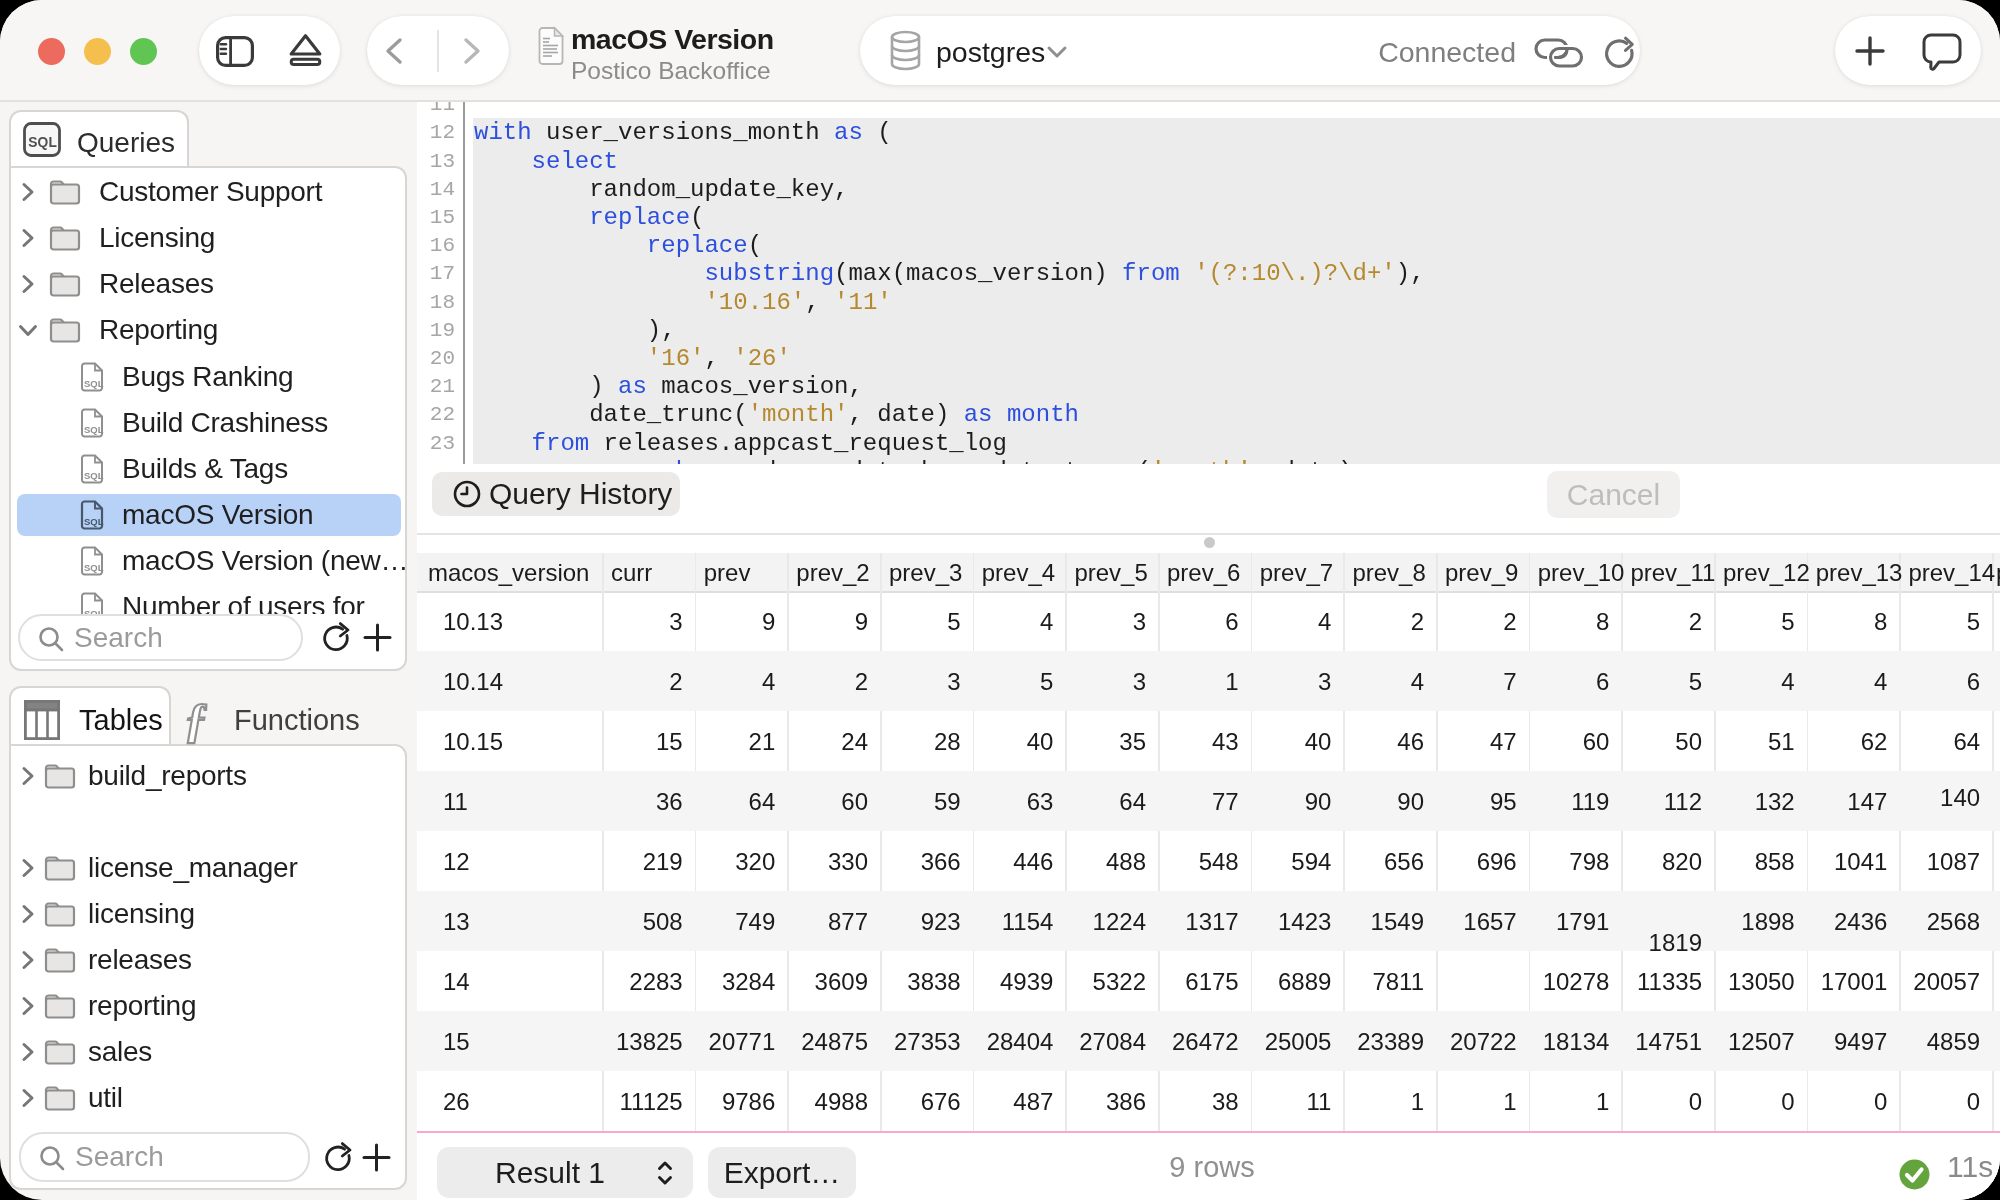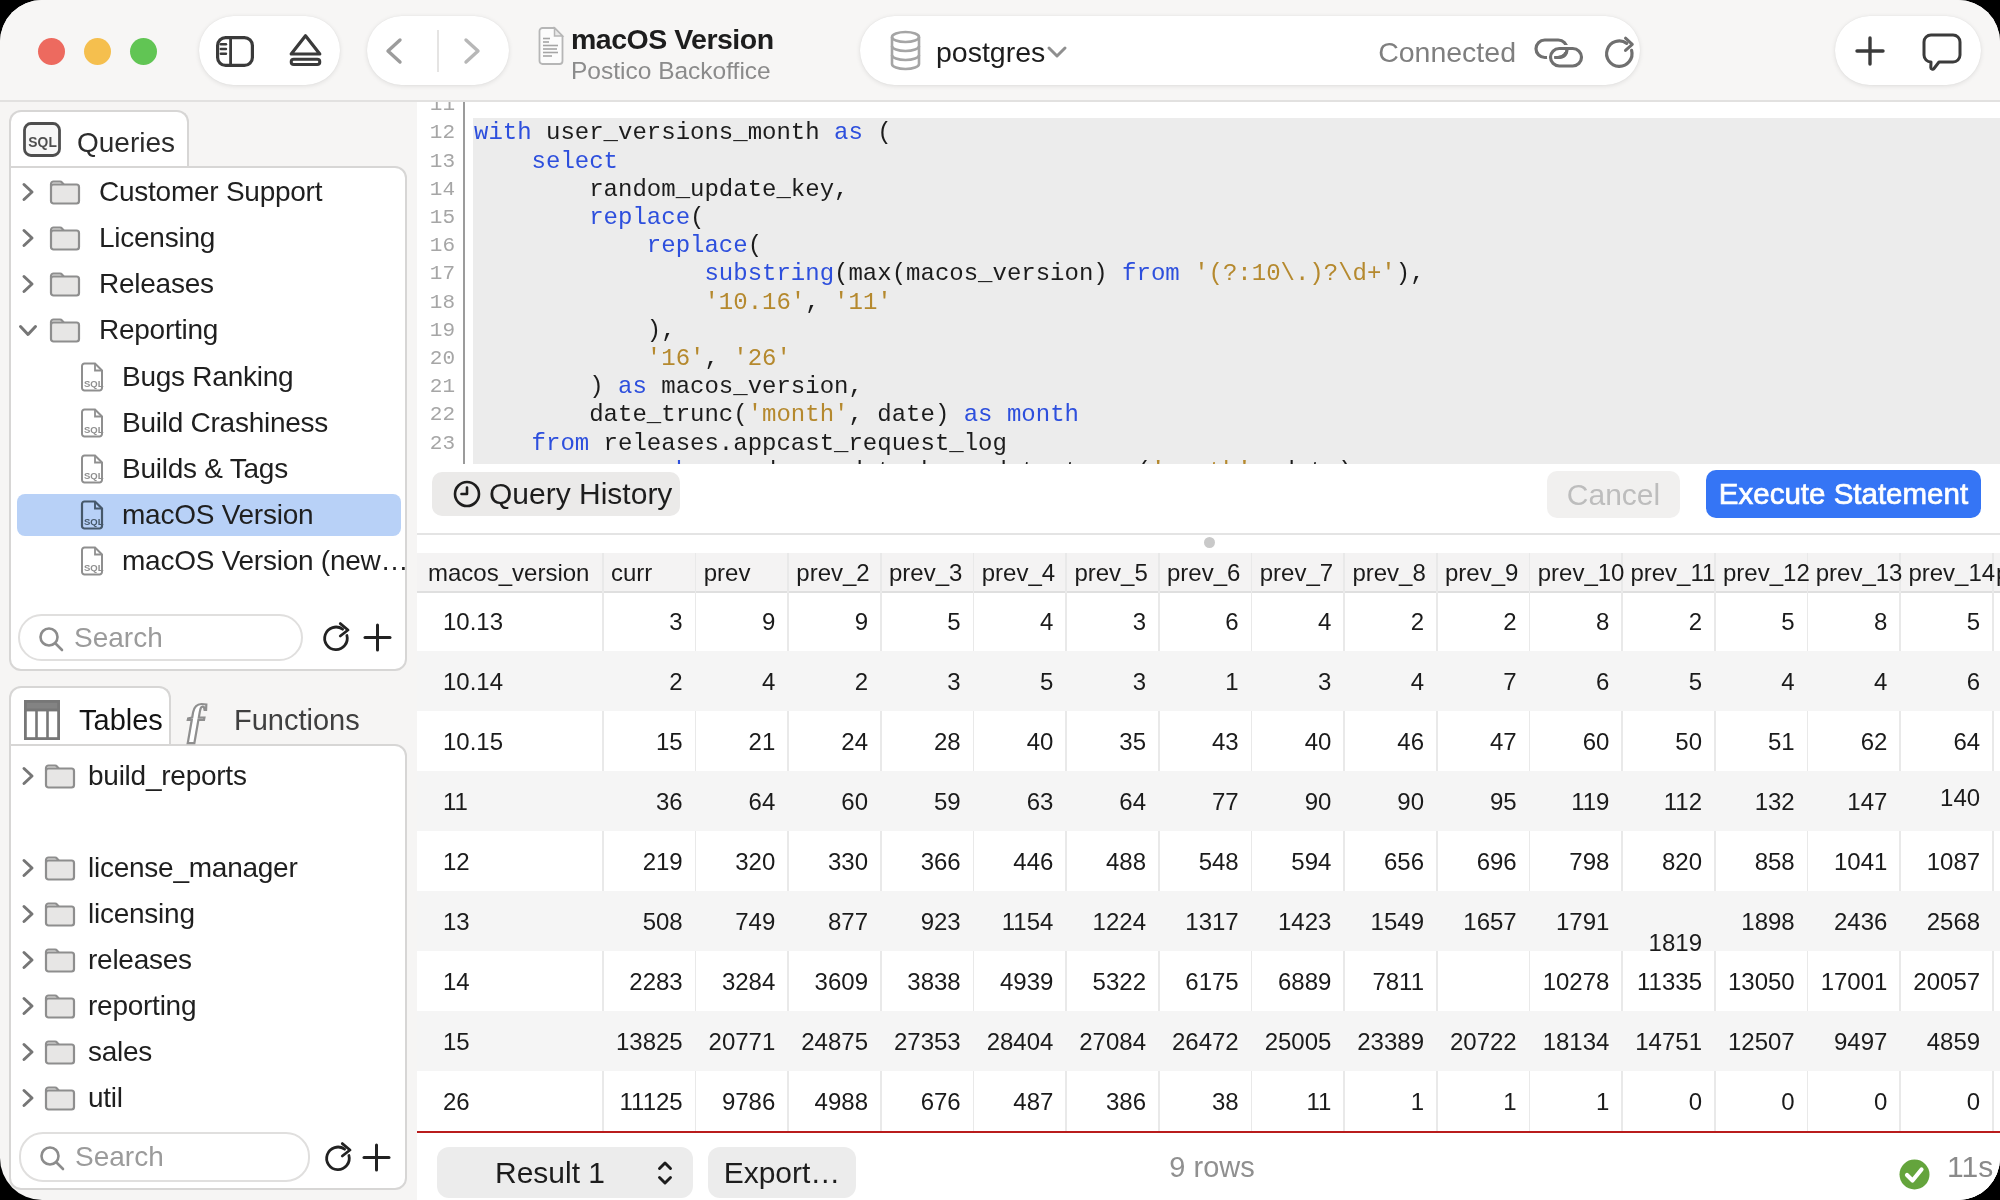--- a/index.html
+++ b/index.html
@@ -213,20 +213,26 @@
         <svg class="chev" style="left:71px;" width="24" height="30" viewBox="0 0 24 30">
           <use href="#sqlfile2"></use>
         </svg>
         <div class="lbl" style="left:113px;">macOS Version</div>
       </div>
     <div class="trow" style="top:370px;">
         <svg class="chev" style="left:71px;" width="24" height="30" viewBox="0 0 24 30">
           <use href="#sqlfile"></use>
         </svg>
         <div class="lbl" style="left:113px;">macOS Version (new…</div>
+      </div>
+    <div class="trow" style="top:416px;">
+        <svg class="chev" style="left:71px;" width="24" height="30" viewBox="0 0 24 30">
+          <use href="#sqlfile"></use>
+        </svg>
+        <div class="lbl" style="left:113px;">Number of users for</div>
       </div>
   </div>
   <div class="searchpill" style="left:18px; top:614px; width:285px;">
     <svg class="abs" style="left:18px; top:10px;" width="27" height="27" viewBox="0 0 27 27">
       <circle cx="11" cy="11" r="8.5" fill="none" stroke="#8c8c8c" stroke-width="2.6"></circle>
       <line x1="17.5" y1="17.5" x2="24" y2="24" stroke="#8c8c8c" stroke-width="2.6" stroke-linecap="round"></line>
     </svg>
     <div class="ph" style="left:54px;">Search</div>
   </div>
   <svg class="abs" style="left:320px; top:621px;" width="34" height="34" viewBox="0 0 34 34">
@@ -365,21 +371,20 @@
     </div>
 
     <div class="btn" style="left:15px; top:370px; width:248px; height:44px; background:#ebeae9; color:#1d1d1d; justify-content:flex-start; padding-left:21px;">
       <svg style="margin-right:8px;" width="28" height="28" viewBox="0 0 28 28">
         <circle cx="14" cy="14" r="12" fill="none" stroke="#1d1d1d" stroke-width="2.6"></circle>
         <polyline points="14,7.5 14,14 8.5,14" fill="none" stroke="#1d1d1d" stroke-width="2.6" stroke-linecap="round" stroke-linejoin="round"></polyline>
       </svg>
       Query History
     </div>
     <div class="btn" style="left:1130px; top:369px; width:133px; height:47px; background:#f1f0ef; color:#bdbdbd;">Cancel</div>
-    <div class="btn" style="left:1289px; top:368px; width:275px; height:48px; background:#3575f5; color:#fff; font-size:29.5px; -webkit-text-stroke:0.7px #fff;">Execute Statement</div>
 
     <div class="abs" style="left:0; top:431px; width:1583px; height:2px; background:#e4e4e4;"></div>
     <div class="abs" style="left:787px; top:435px; width:11px; height:11px; border-radius:50%; background:#c9c9c9;"></div>
 
     <div class="abs" style="left:0; top:451px; width:1583px; height:40px; background:#f4f3f3; border-bottom:2px solid #dfdfdf;"></div>
     <div id="collines">
         <div class="abs" style="left:185.0px; top:451px; width:1.5px; height:578px; background:#e9e9e9;"></div>
         <div class="abs" style="left:277.7px; top:451px; width:1.5px; height:578px; background:#e9e9e9;"></div>
         <div class="abs" style="left:370.3px; top:451px; width:1.5px; height:578px; background:#e9e9e9;"></div>
         <div class="abs" style="left:463.0px; top:451px; width:1.5px; height:578px; background:#e9e9e9;"></div>
@@ -564,21 +569,21 @@
         <div class="cellnum" style="left:824.4px; top:986px; width:90px;">11</div>
         <div class="cellnum" style="left:917.0px; top:986px; width:90px;">1</div>
         <div class="cellnum" style="left:1009.7px; top:986px; width:90px;">1</div>
         <div class="cellnum" style="left:1102.4px; top:986px; width:90px;">1</div>
         <div class="cellnum" style="left:1195.0px; top:986px; width:90px;">0</div>
         <div class="cellnum" style="left:1287.7px; top:986px; width:90px;">0</div>
         <div class="cellnum" style="left:1380.4px; top:986px; width:90px;">0</div>
         <div class="cellnum" style="left:1473.1px; top:986px; width:90px;">0</div>
       </div>
 
-    <div class="abs" style="left:0; top:1029px; width:1583px; height:69px; background:#fff; border-top:2px solid #b91c1c;">
+    <div class="abs" style="left:0; top:1029px; width:1583px; height:69px; background:#fff; border-top:2px solid #f9a8d4;">
       <div class="abs" style="left:20px; top:14px; width:256px; height:51px; background:#ececec; border-radius:12px;">
         <div class="abs" style="left:58px; top:50%; transform:translateY(-50%); font-size:30px; color:#1d1d1d;">Result 1</div>
         <svg class="abs" style="left:216px; top:13px;" width="24" height="26" viewBox="0 0 24 26">
           <polyline points="6.5,8.5 12,3 17.5,8.5" fill="none" stroke="#1d1d1d" stroke-width="2.9" stroke-linecap="round" stroke-linejoin="round"></polyline>
           <polyline points="6.5,17.5 12,23 17.5,17.5" fill="none" stroke="#1d1d1d" stroke-width="2.9" stroke-linecap="round" stroke-linejoin="round"></polyline>
         </svg>
       </div>
       <div class="abs" style="left:291px; top:14px; width:148px; height:51px; background:#ececec; border-radius:12px;">
         <div class="abs" style="left:50%; top:50%; transform:translate(-50%,-50%); font-size:30px; color:#1d1d1d; white-space:nowrap;">Export…</div>
       </div>

